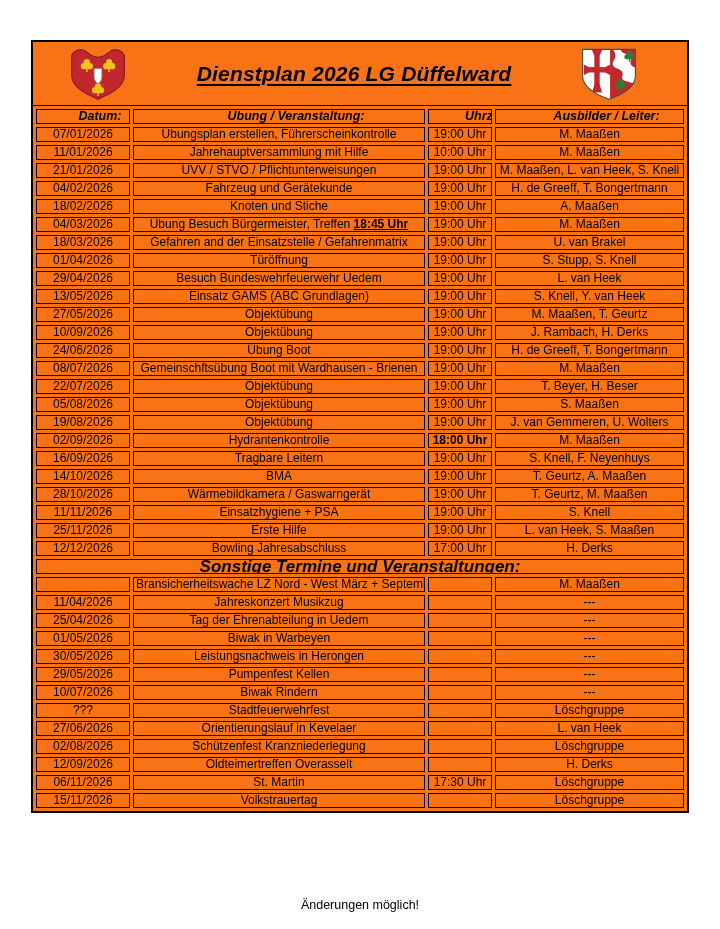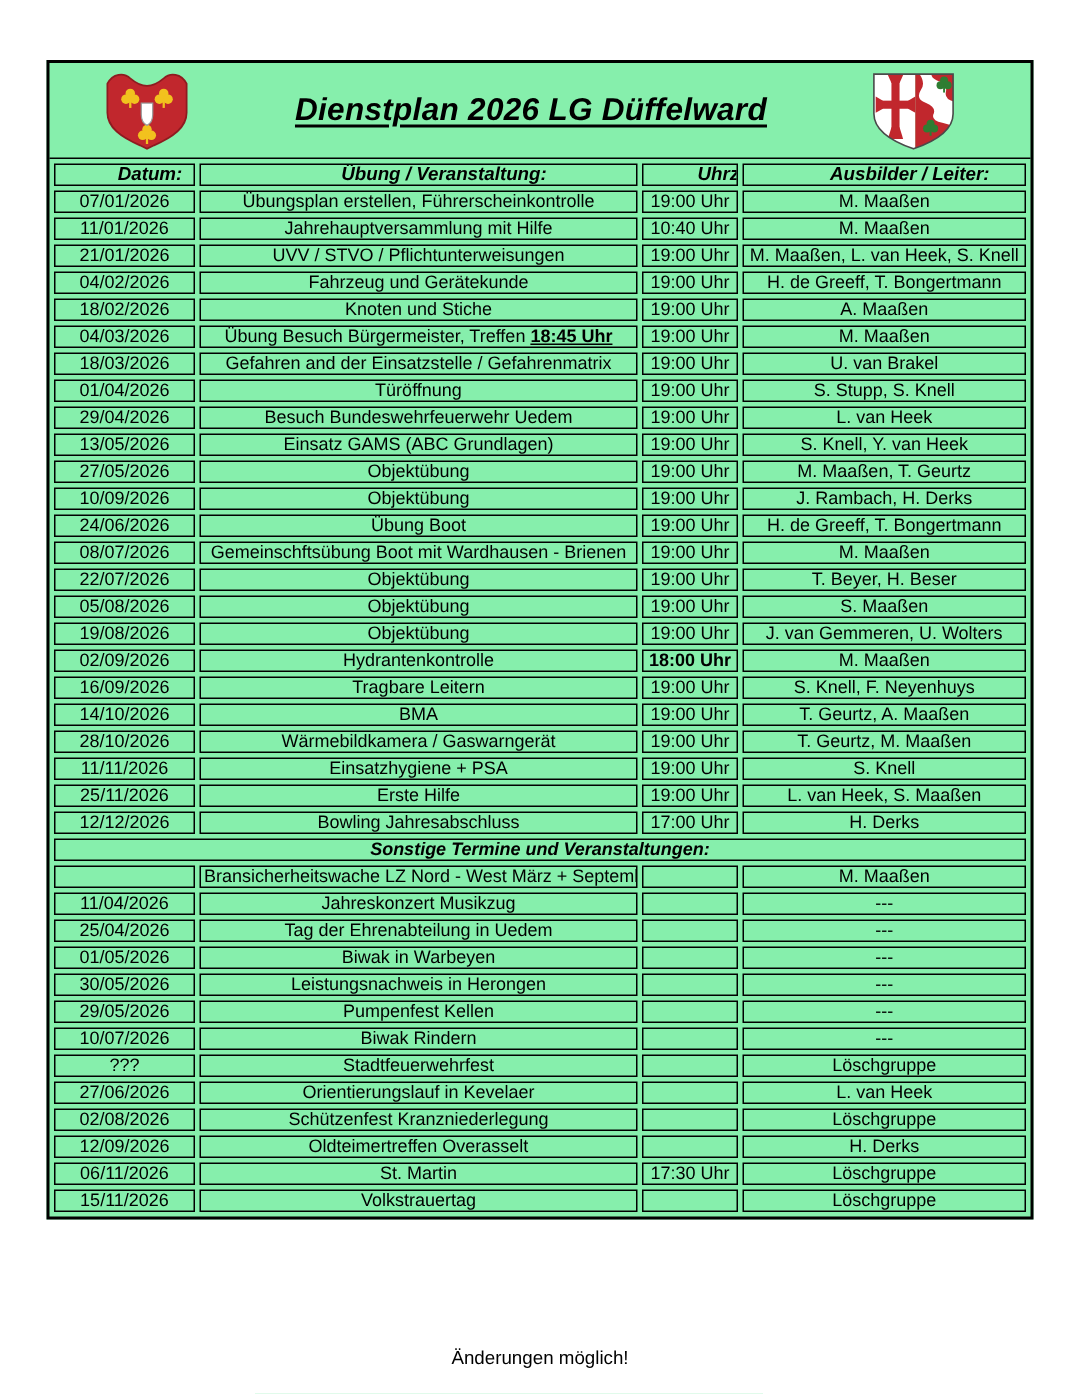--- a/index.html
+++ b/index.html
@@ -17,21 +17,21 @@
     height: 929px;
     overflow: hidden;
   }
   .doc {
     position: absolute;
     left: 31px;
     top: 40px;
     width: 658px;
     box-sizing: border-box;
     border: 2.5px solid #000;
-    background: #86efac;
+    background: #f97316;
   }
   .titlebar {
     height: 59px;
     border-bottom: 1.6px solid #000;
     display: flex;
     align-items: center;
     justify-content: space-between;
     padding: 2px 48px 2px 34px;
   }
   .crest { flex: 0 0 auto; }
@@ -67,21 +67,21 @@
   }
   table.schedule th {
     font-weight: bold;
     font-style: italic;
     font-size: 12.5px;
     padding-left: 36px;
   }
   td.section-cell {
     font-weight: bold;
     font-style: italic;
-    font-size: 12px;
+    font-size: 17px;
   }
   .bu { font-weight: bold; text-decoration: underline; }
   td.bold { font-weight: bold; }
   .footer-note {
     position: absolute;
     left: 0;
     width: 720px;
     top: 898px;
     text-align: center;
     font-size: 12.5px;
@@ -162,21 +162,21 @@
       <tbody>
           <tr>
             <td>07/01/2026</td>
             <td>Übungsplan erstellen, Führerscheinkontrolle</td>
             <td>19:00 Uhr</td>
             <td>M. Maaßen</td>
           </tr>
           <tr>
             <td>11/01/2026</td>
             <td>Jahrehauptversammlung mit Hilfe</td>
-            <td>10:40 Uhr</td>
+            <td>10:00 Uhr</td>
             <td>M. Maaßen</td>
           </tr>
           <tr>
             <td>21/01/2026</td>
             <td>UVV / STVO / Pflichtunterweisungen</td>
             <td>19:00 Uhr</td>
             <td>M. Maaßen, L. van Heek, S. Knell</td>
           </tr>
           <tr>
             <td>04/02/2026</td>

